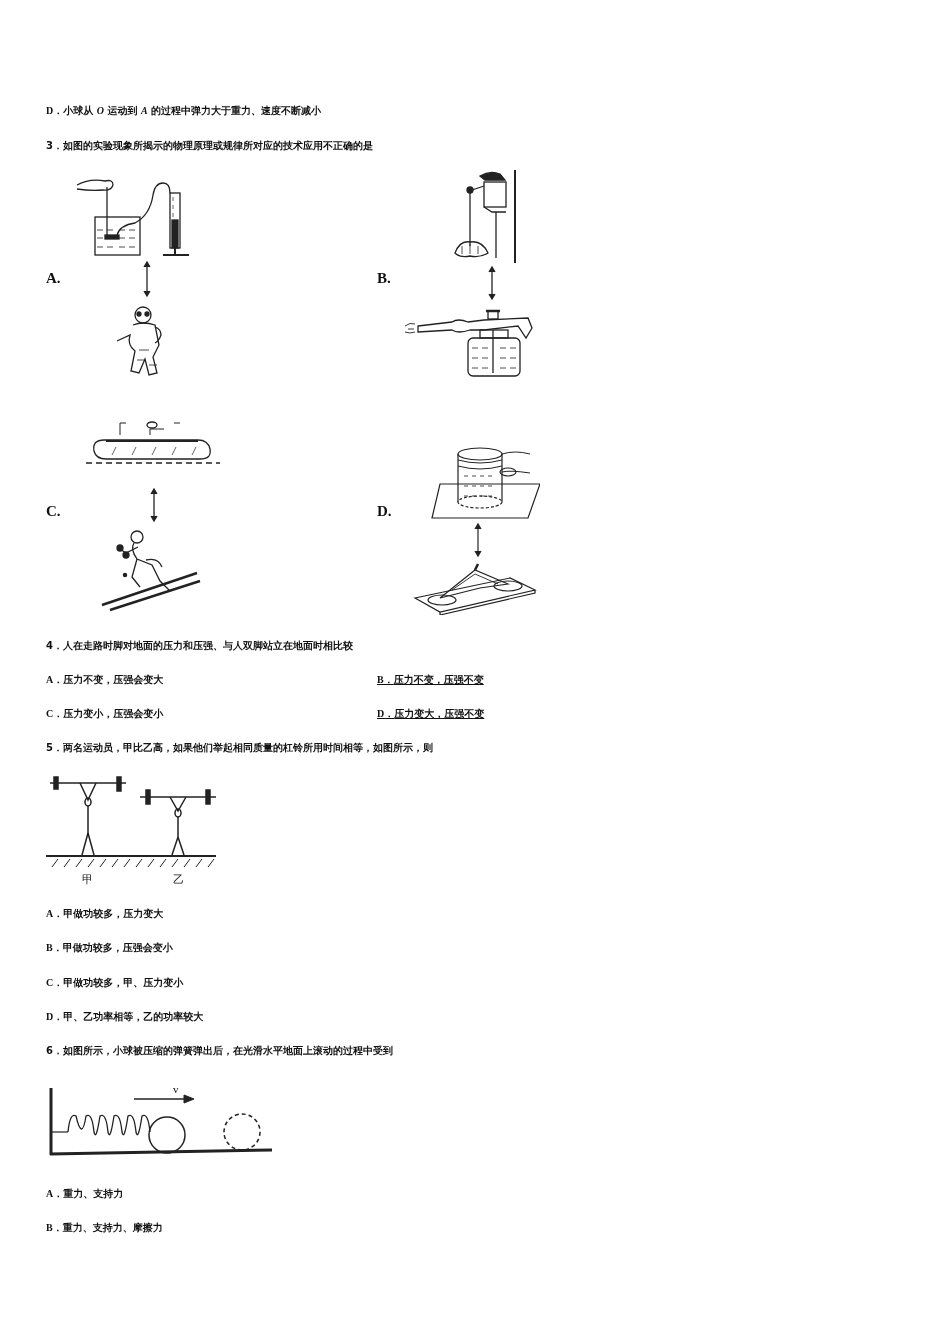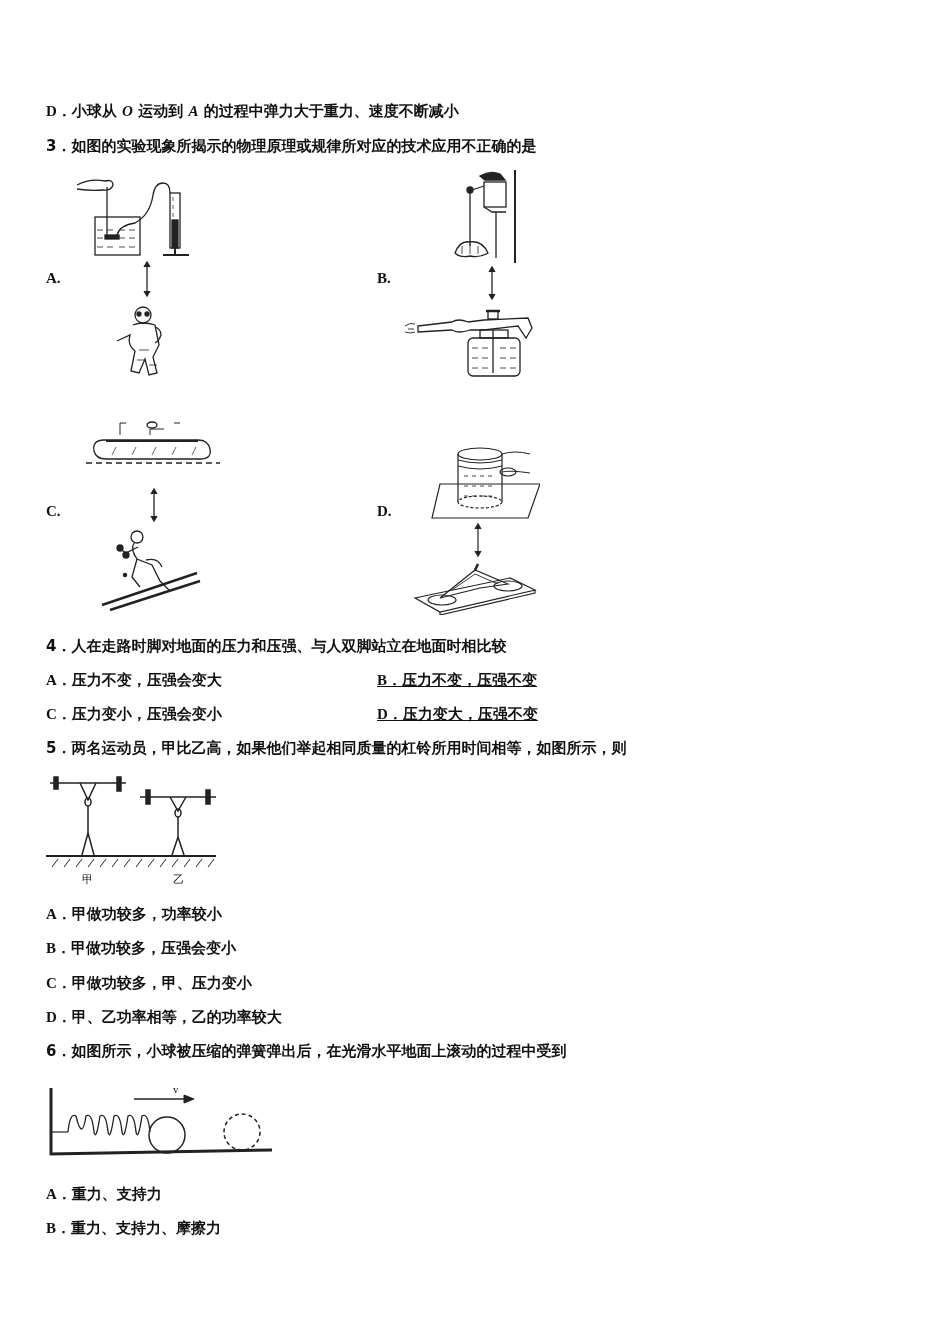--- a/index.html
+++ b/index.html
@@ -3,21 +3,21 @@
 <meta charset="utf-8">
 <style>
   html, body { margin: 0; padding: 0; background: #ffffff; }
   body {
     width: 950px; height: 1344px; position: relative; overflow: hidden;
     font-family: "DejaVu Sans", "Liberation Sans", sans-serif;
     color: #111;
   }
   .line {
     position: absolute; left: 46px;
-    font-size: 15px; line-height: 20px; white-space: nowrap; font-weight: bold; text-align: center;
+    font-size: 10px; line-height: 20px; white-space: nowrap; font-weight: bold; text-align: center;
   }
   .lbl { font-family: "Liberation Serif", "DejaVu Serif", serif; font-weight: bold; }
   .it { font-family: "Liberation Serif", "DejaVu Serif", serif; font-style: italic; font-weight: bold; }
   .col2 { left: 377px; text-decoration: underline; }
   .fig { position: absolute; }
   .fig svg { display: block; }
   .optlabel {
     position: absolute; font-family: "Liberation Serif", "DejaVu Serif", serif;
     font-weight: bold; font-size: 15px;
   }
@@ -199,21 +199,21 @@
 
       <line x1="0" y1="81" x2="170" y2="81" stroke-width="2"></line>
       <path d="M12 84 l-6 8 M24 84 l-6 8 M36 84 l-6 8 M48 84 l-6 8 M60 84 l-6 8 M72 84 l-6 8 M84 84 l-6 8 M96 84 l-6 8 M108 84 l-6 8 M120 84 l-6 8 M132 84 l-6 8 M144 84 l-6 8 M156 84 l-6 8 M168 84 l-6 8" stroke-width="1"></path>
     </g>
   </svg>
   <div style="position:absolute;left:36px;top:97px;font-size:11px;">甲</div>
   <div style="position:absolute;left:127px;top:97px;font-size:11px;">乙</div>
 </div>
 
 <div class="line" style="top:904px">
-  <span class="lbl">A．</span><span>甲做功较多，功率较小</span>
+  <span class="lbl">A．</span><span>甲做功较多，压力变大</span>
 </div>
 <div class="line" style="top:938px">
   <span class="lbl">B．</span><span>甲做功较多，压强会变小</span>
 </div>
 <div class="line" style="top:973px">
   <span class="lbl">C．</span><span>甲做功较多，甲、压力变小</span>
 </div>
 <div class="line" style="top:1007px">
   <span class="lbl">D．</span><span>甲、乙功率相等，乙的功率较大</span>
 </div>

